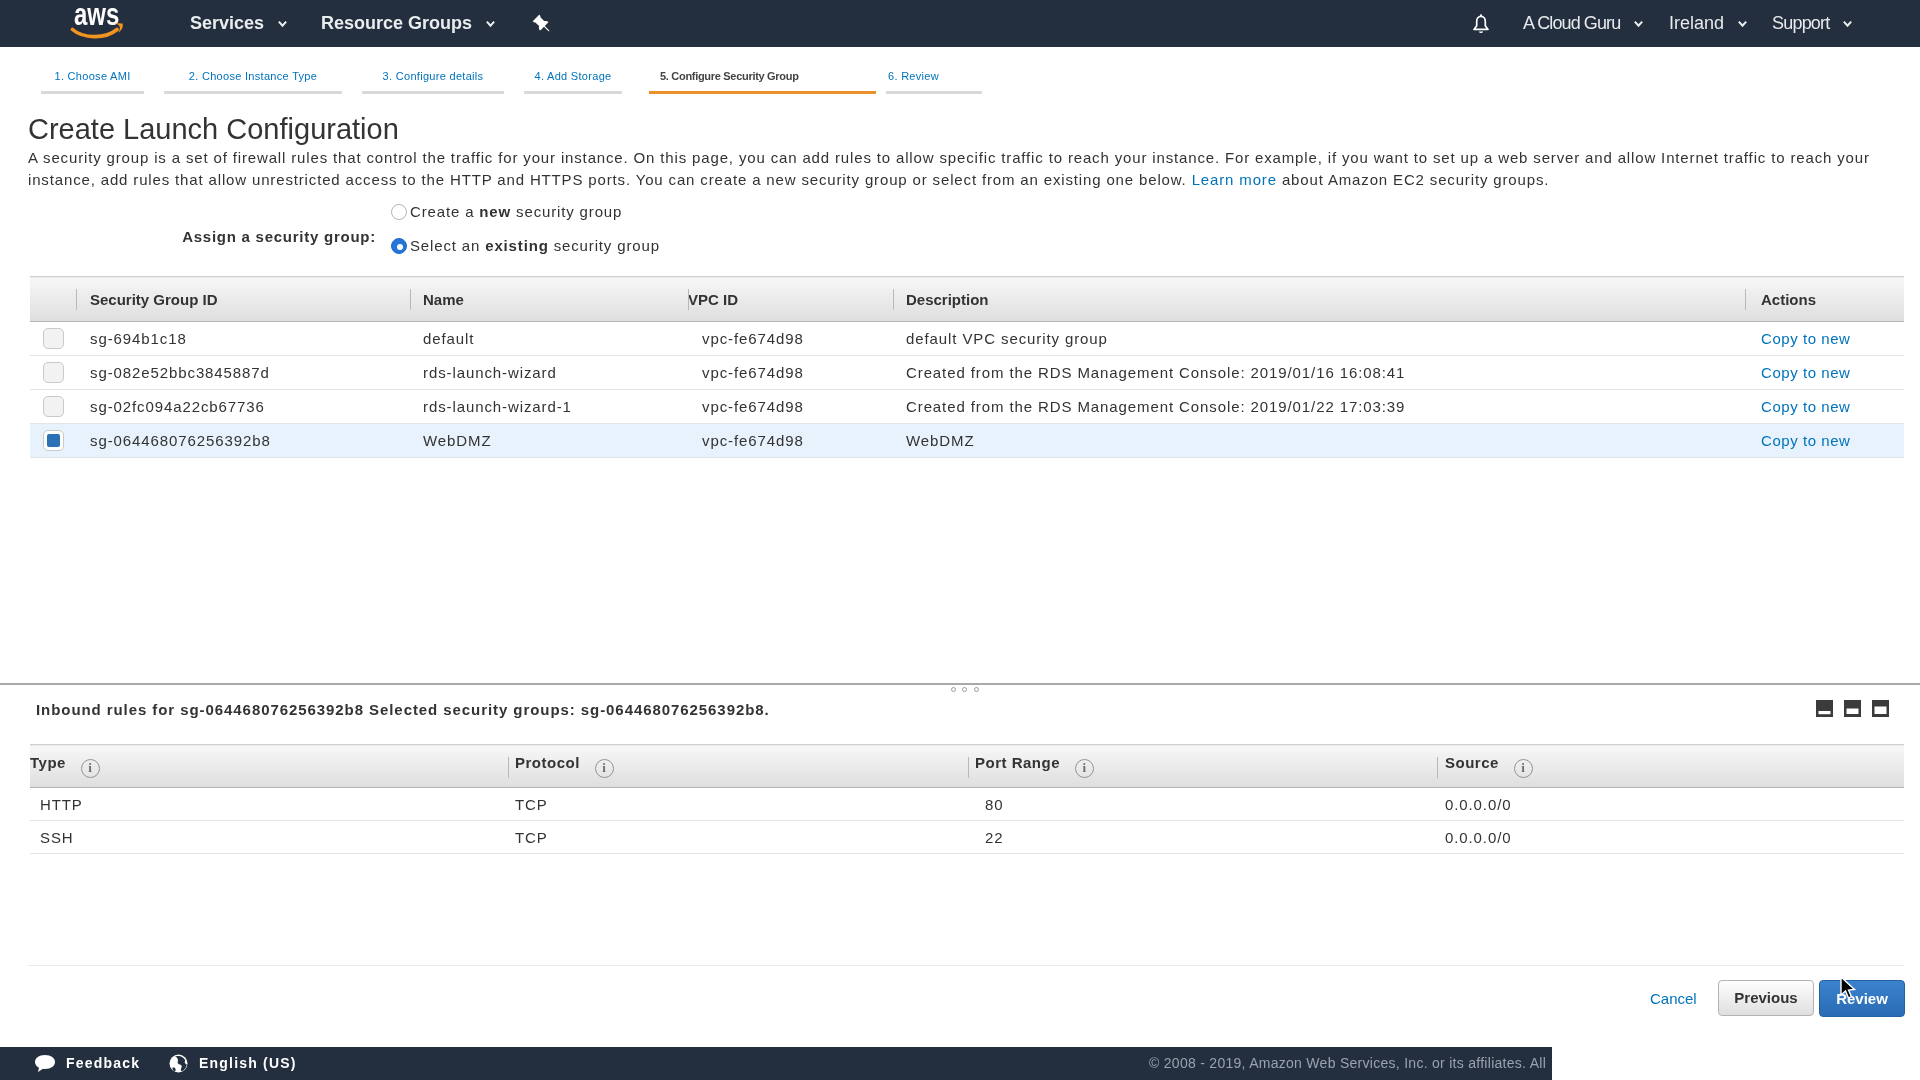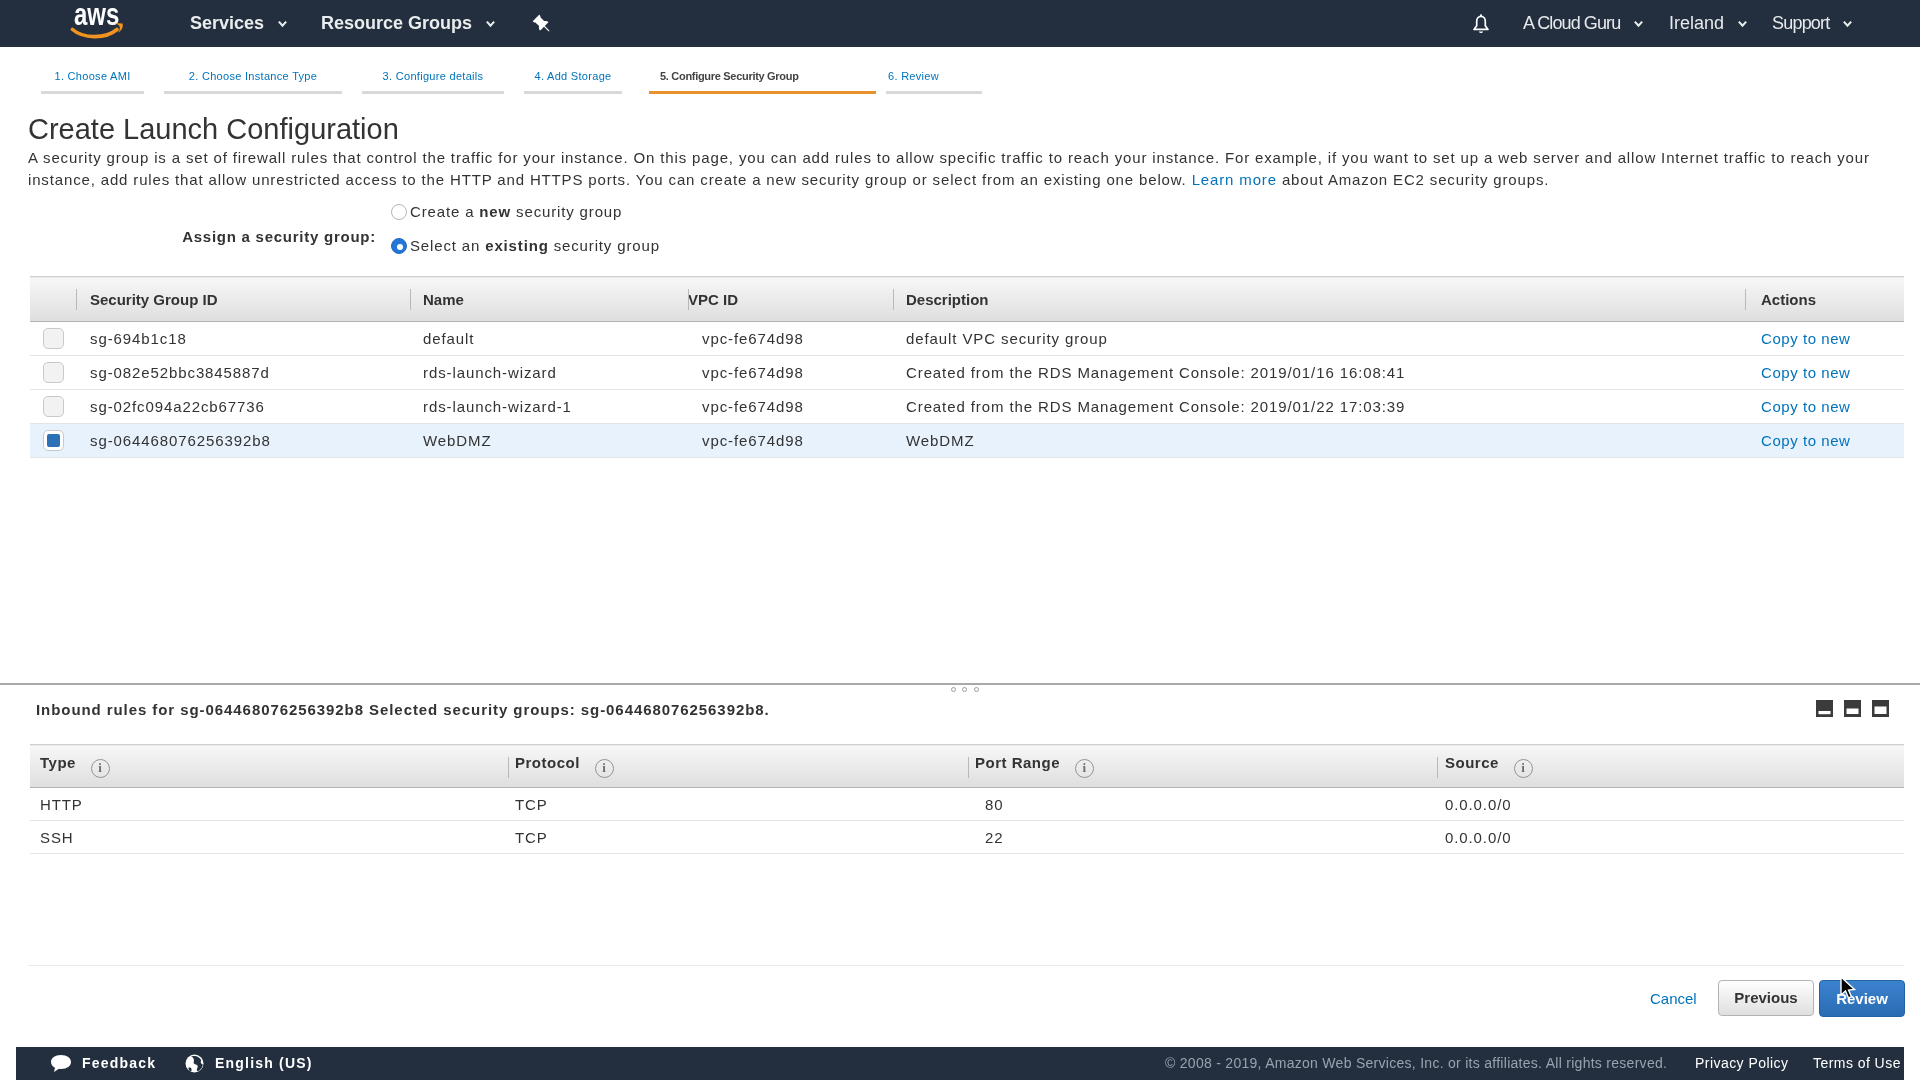--- a/index.html
+++ b/index.html
@@ -58,21 +58,21 @@
 .info { display:inline-block; width:19px; height:19px; border:1.5px solid #949494; border-radius:50%; color:#6e6e6e; font-size:13px; font-weight:bold; text-align:center; line-height:16px; margin-left:15px; vertical-align:-4px; font-family:"Liberation Serif",serif; }
 
 
 .botline { position:absolute; top:965px; left:28px; width:1876px; height:1px; background:#e9e9e9; }
 .cancel { position:absolute; top:990px; left:1650px; font-size:15px; color:#0073bb; }
 .btn { position:absolute; font-size:15px; font-weight:bold; text-align:center; border-radius:4px; }
 .btn-prev { left:1718px; top:980px; width:96px; height:36px; line-height:34px; color:#333; background:linear-gradient(#fefefe, #dfdfdf); border:1px solid #b3b3b3; }
 .btn-review { left:1819px; top:980px; width:86px; height:37px; line-height:35px; color:#fff; background:linear-gradient(#3b82cd, #2a6cb4); border:1px solid #2461a5; }
 
 
-.footer { position:absolute; top:1047px; left:0; width:1888px; height:33px; background:#232f3e; color:#fff; font-size:14px;margin-left:16px; }
+.footer { position:absolute; top:1047px; left:0; width:1552px; height:33px; background:#232f3e; color:#fff; font-size:14px; }
 .footer .fitem { position:absolute; top:0; height:33px; line-height:33px; font-weight:bold; letter-spacing:1.2px; }
 .footer .gray { color:#99a3af; font-weight:normal; letter-spacing:0.28px; }
 .footer .plain { font-weight:normal; letter-spacing:0.45px; }
 </style>
 </head>
 <body>
 
 <div class="topbar">
   <svg class="awslogo" width="56" height="42" viewBox="0 0 56 42">
     <text x="5.3" y="23" font-size="32" font-weight="bold" fill="#fdfdfd" font-family="Liberation Sans" transform="scale(0.75,1)" letter-spacing="0">aws</text>
@@ -204,21 +204,21 @@
 
 <table class="tbl tbl2">
   <colgroup>
       <col style="width:478px">
       <col style="width:460px">
       <col style="width:469px">
       <col style="width:467px">
     </colgroup>
   <tbody>
       <tr>
-    <th style="padding-left:10px;">Type<span class="info">i</span></th>
+    <th style="">Type<span class="info">i</span></th>
     <th style="padding-left:7px;"><span class="sep"></span>Protocol<span class="info">i</span></th>
     <th style="padding-left:7px;"><span class="sep"></span>Port Range<span class="info">i</span></th>
     <th style="padding-left:8px;"><span class="sep"></span>Source<span class="info">i</span></th>
   </tr>
   <tr>
     <td style="padding-left:10px;">HTTP</td>
     <td style="padding-left:7px;">TCP</td>
     <td style="padding-left:17px;">80</td>
     <td style="padding-left:8px;">0.0.0.0/0</td>
   </tr>

